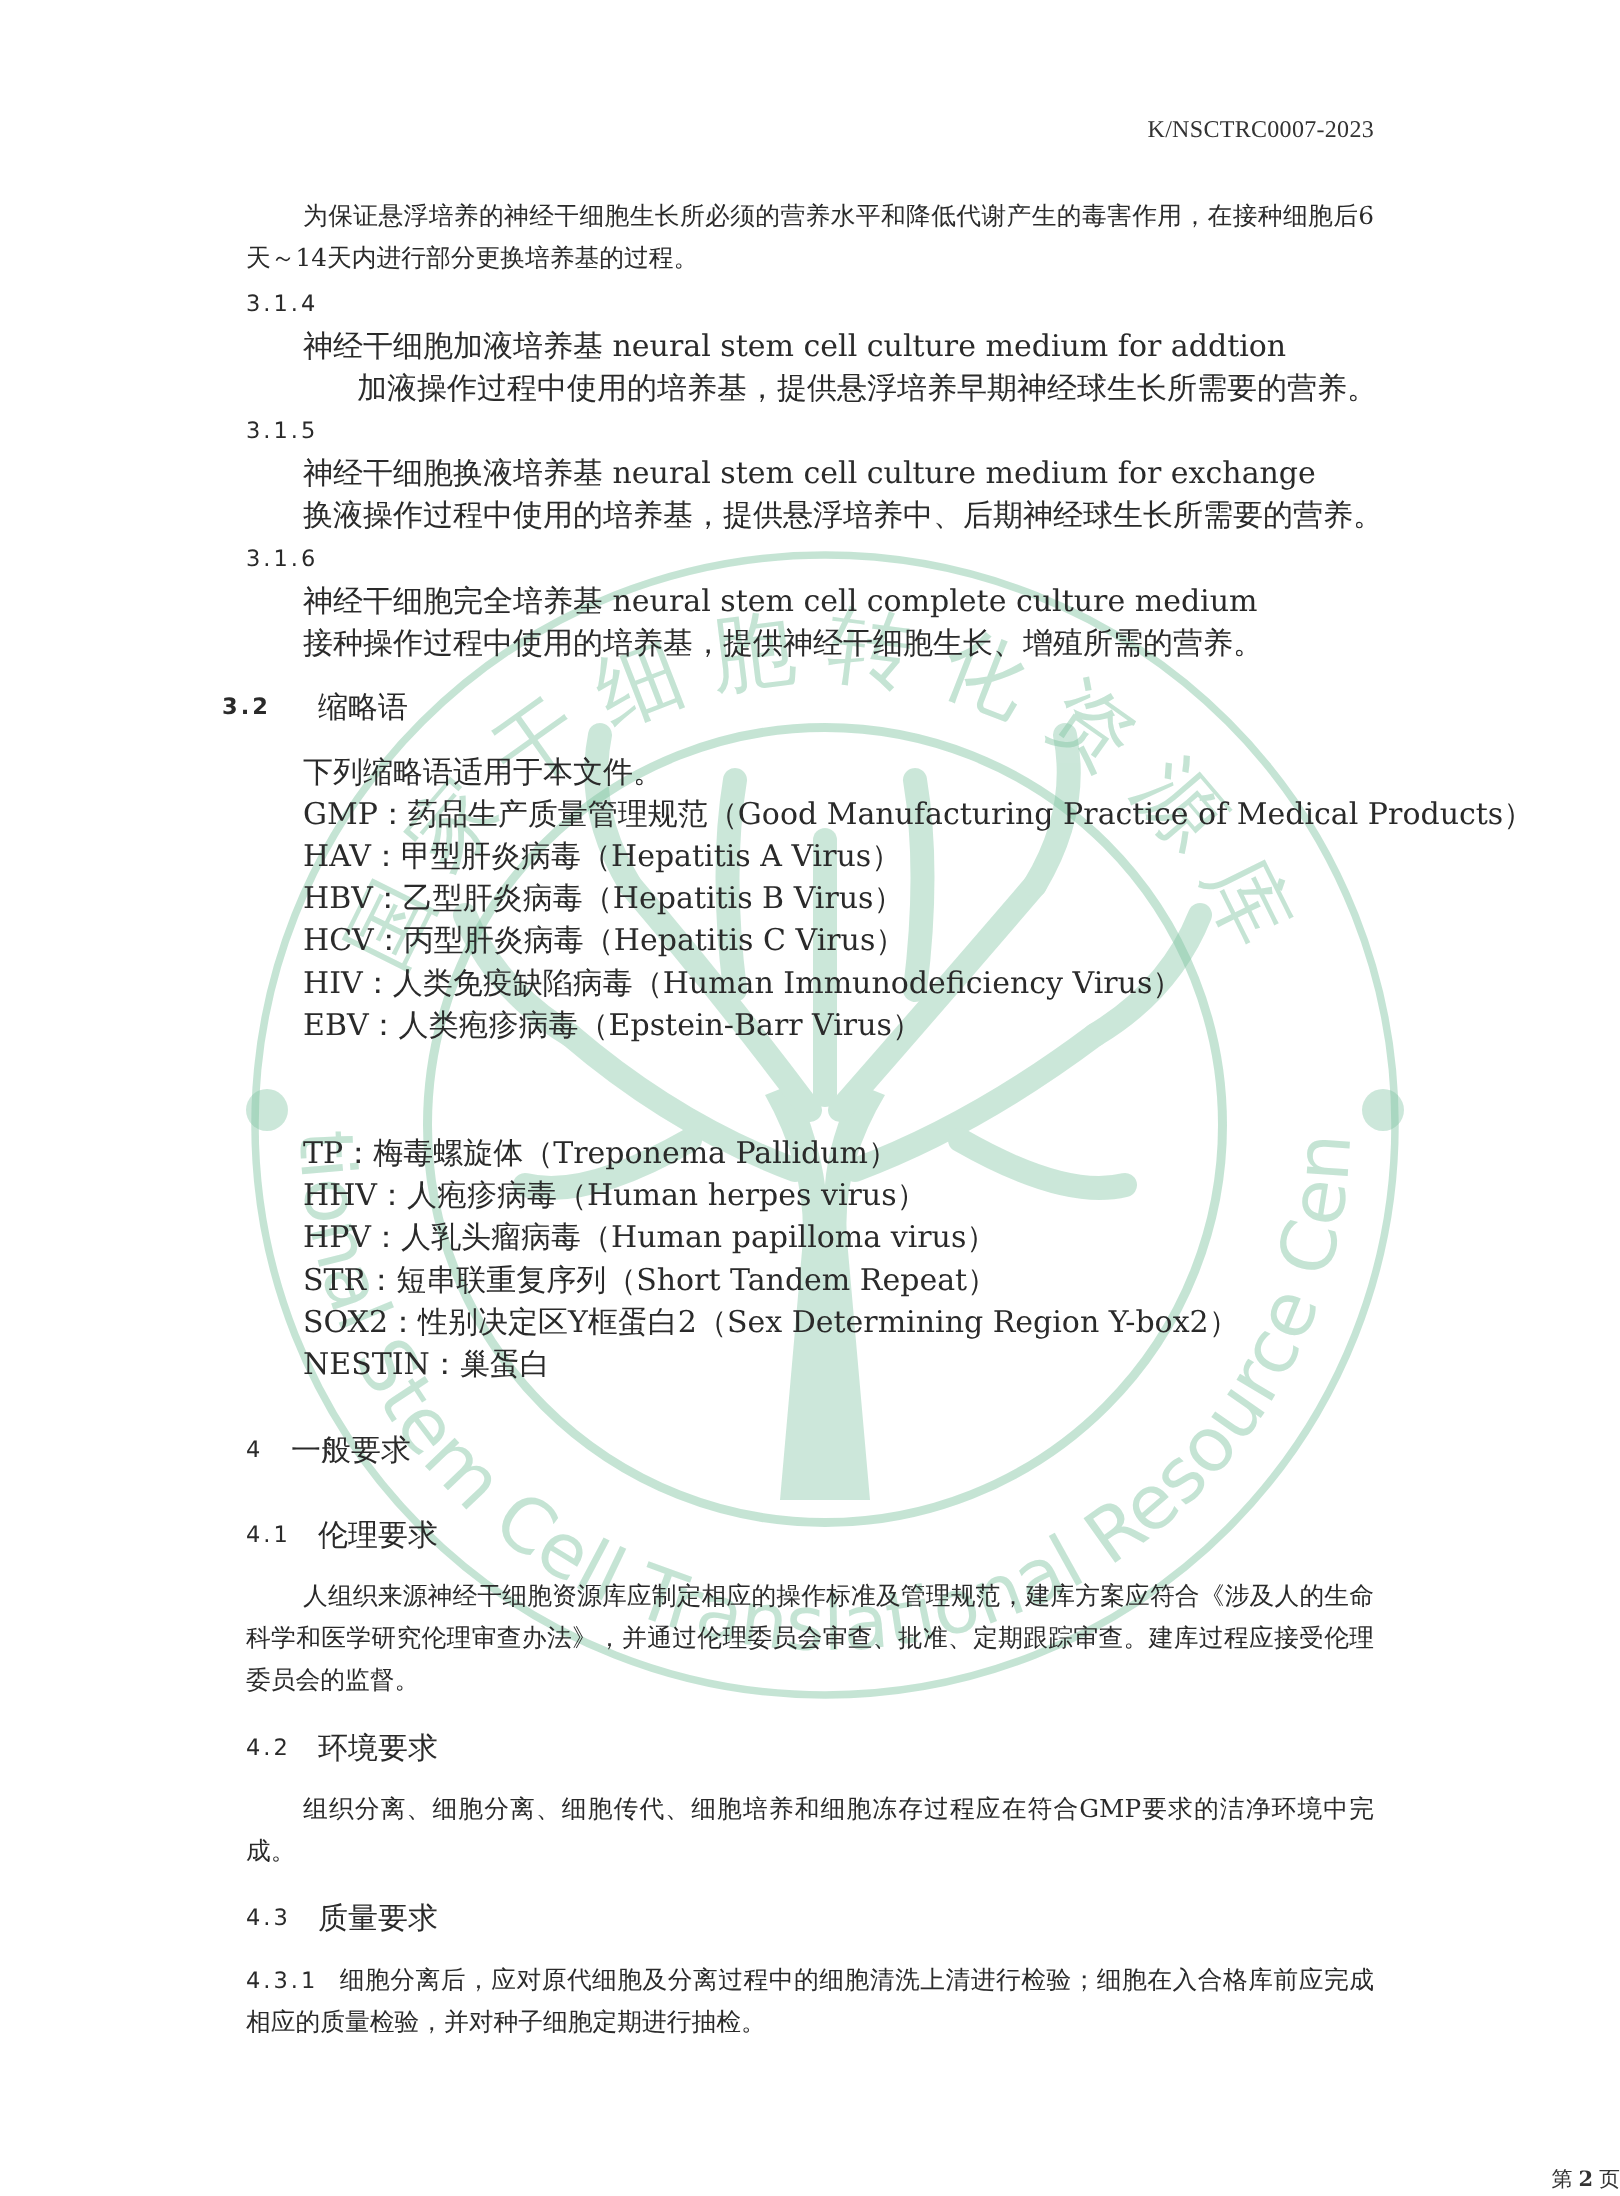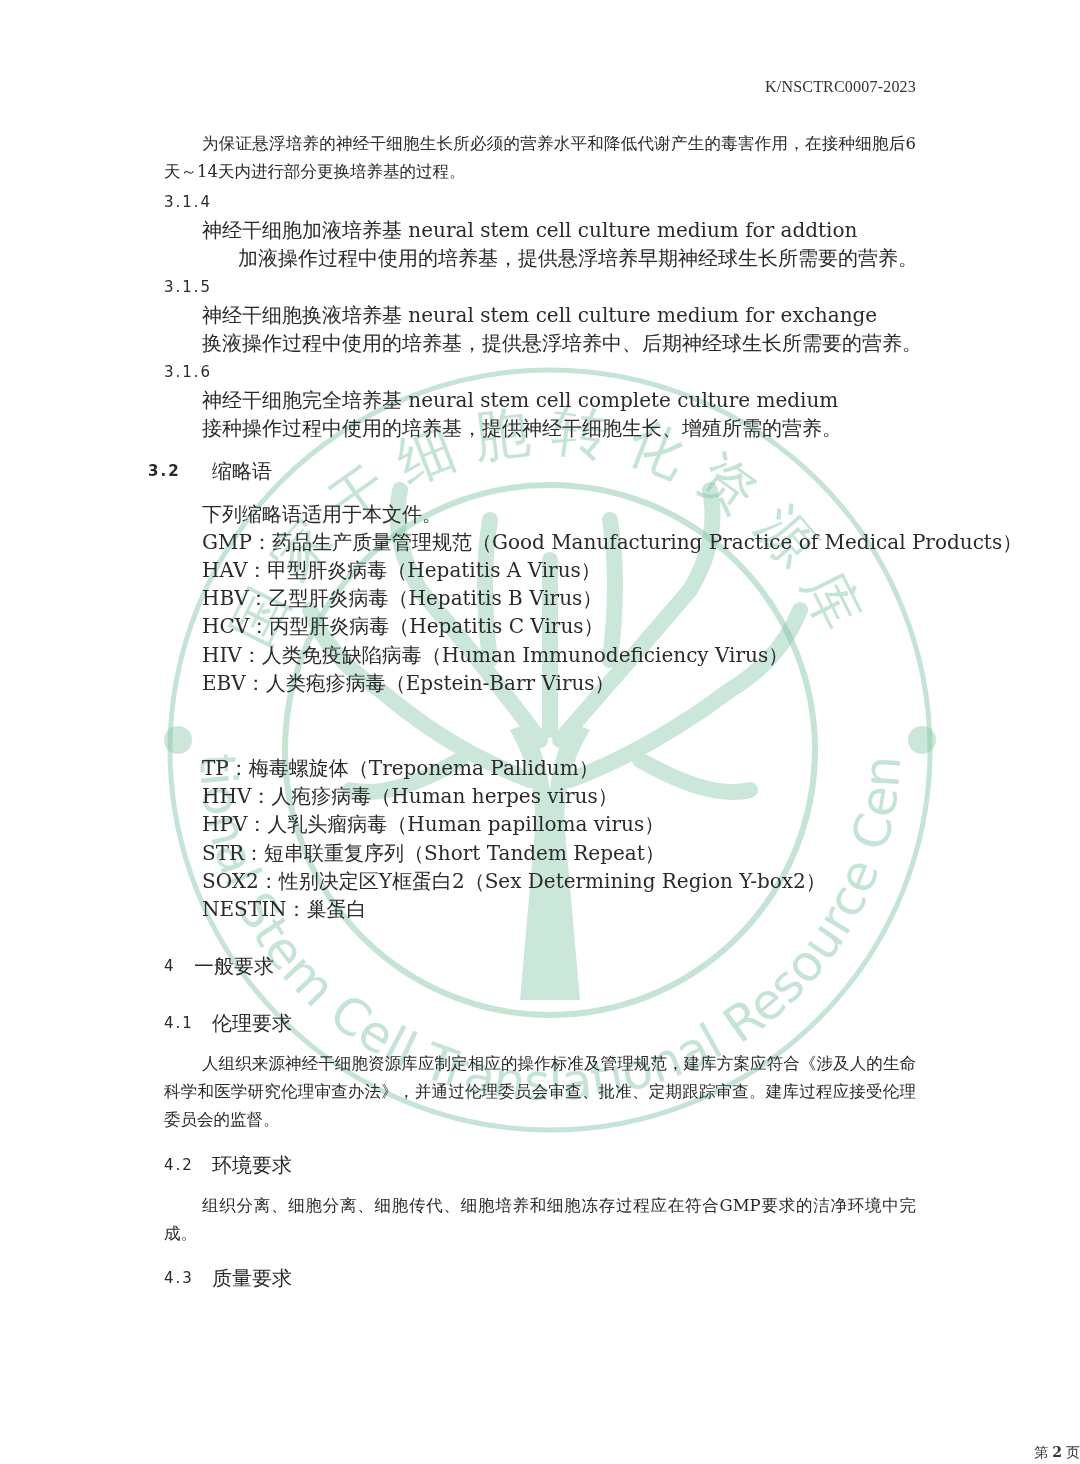--- a/index.html
+++ b/index.html
@@ -97,17 +97,20 @@
   <div class="line" style="left:212px; top:1013px;">伦理要求</div>
   <div class="para" style="top:1050px;">人组织来源神经干细胞资源库应制定相应的操作标准及管理规范，建库方案应符合《涉及人的生命科学和医学研究伦理审查办法》，并通过伦理委员会审查、批准、定期跟踪审查。建库过程应接受伦理委员会的监督。</div>
 
   <div class="line num" style="left:164px; top:1155px;">4.2</div>
   <div class="line" style="left:212px; top:1155px;">环境要求</div>
   <div class="para" style="top:1192px;">组织分离、细胞分离、细胞传代、细胞培养和细胞冻存过程应在符合GMP要求的洁净环境中完成。</div>
 
   <div class="line num" style="left:164px; top:1268px;">4.3</div>
   <div class="line" style="left:212px; top:1268px;">质量要求</div>
 
+  <div class="para" style="top:1306px; text-indent:0;">
+    <span class="num" style="margin-right:14px;">4.3.1</span><span>细胞分离后，应对原代细胞及分离过程中的细胞清洗上清进行检验；细胞在入合格库前应完成相应的质量检验，并对种子细胞定期进行抽检。</span>
+  </div>
 
   <div class="pageno">
     <span>第</span><b>2</b><span>页</span>
   </div>
 </div>
 
 </body></html>

